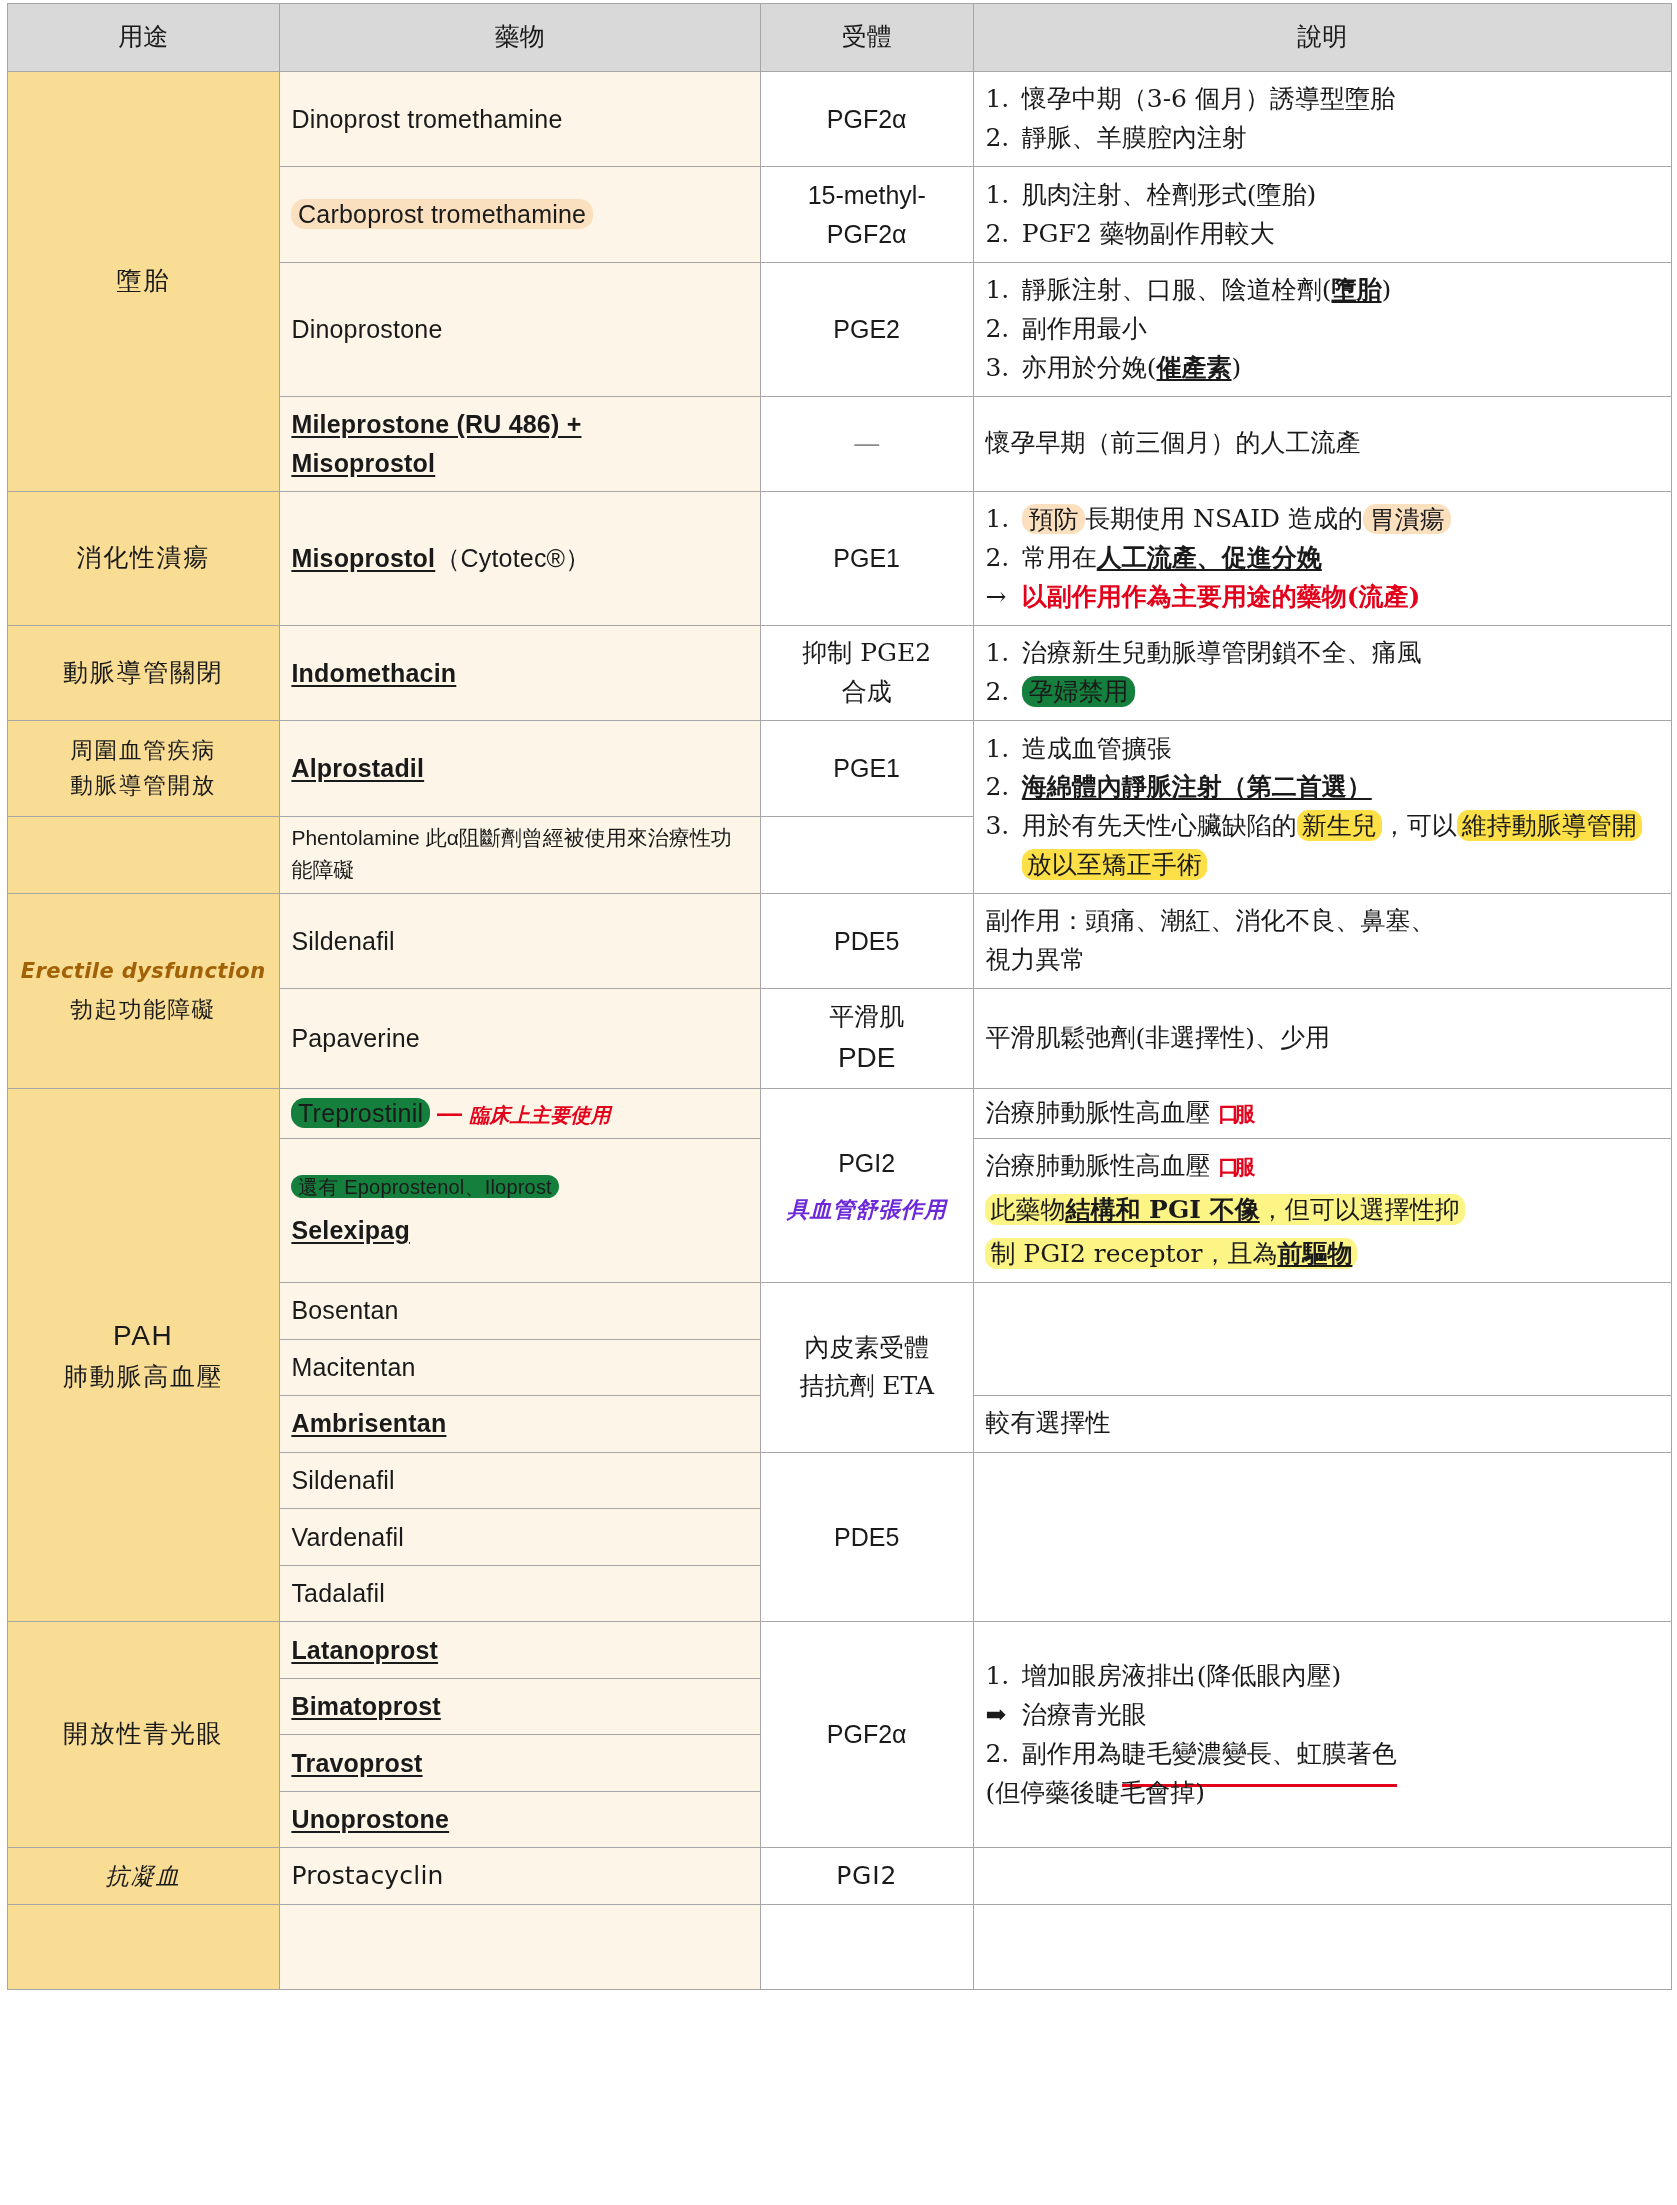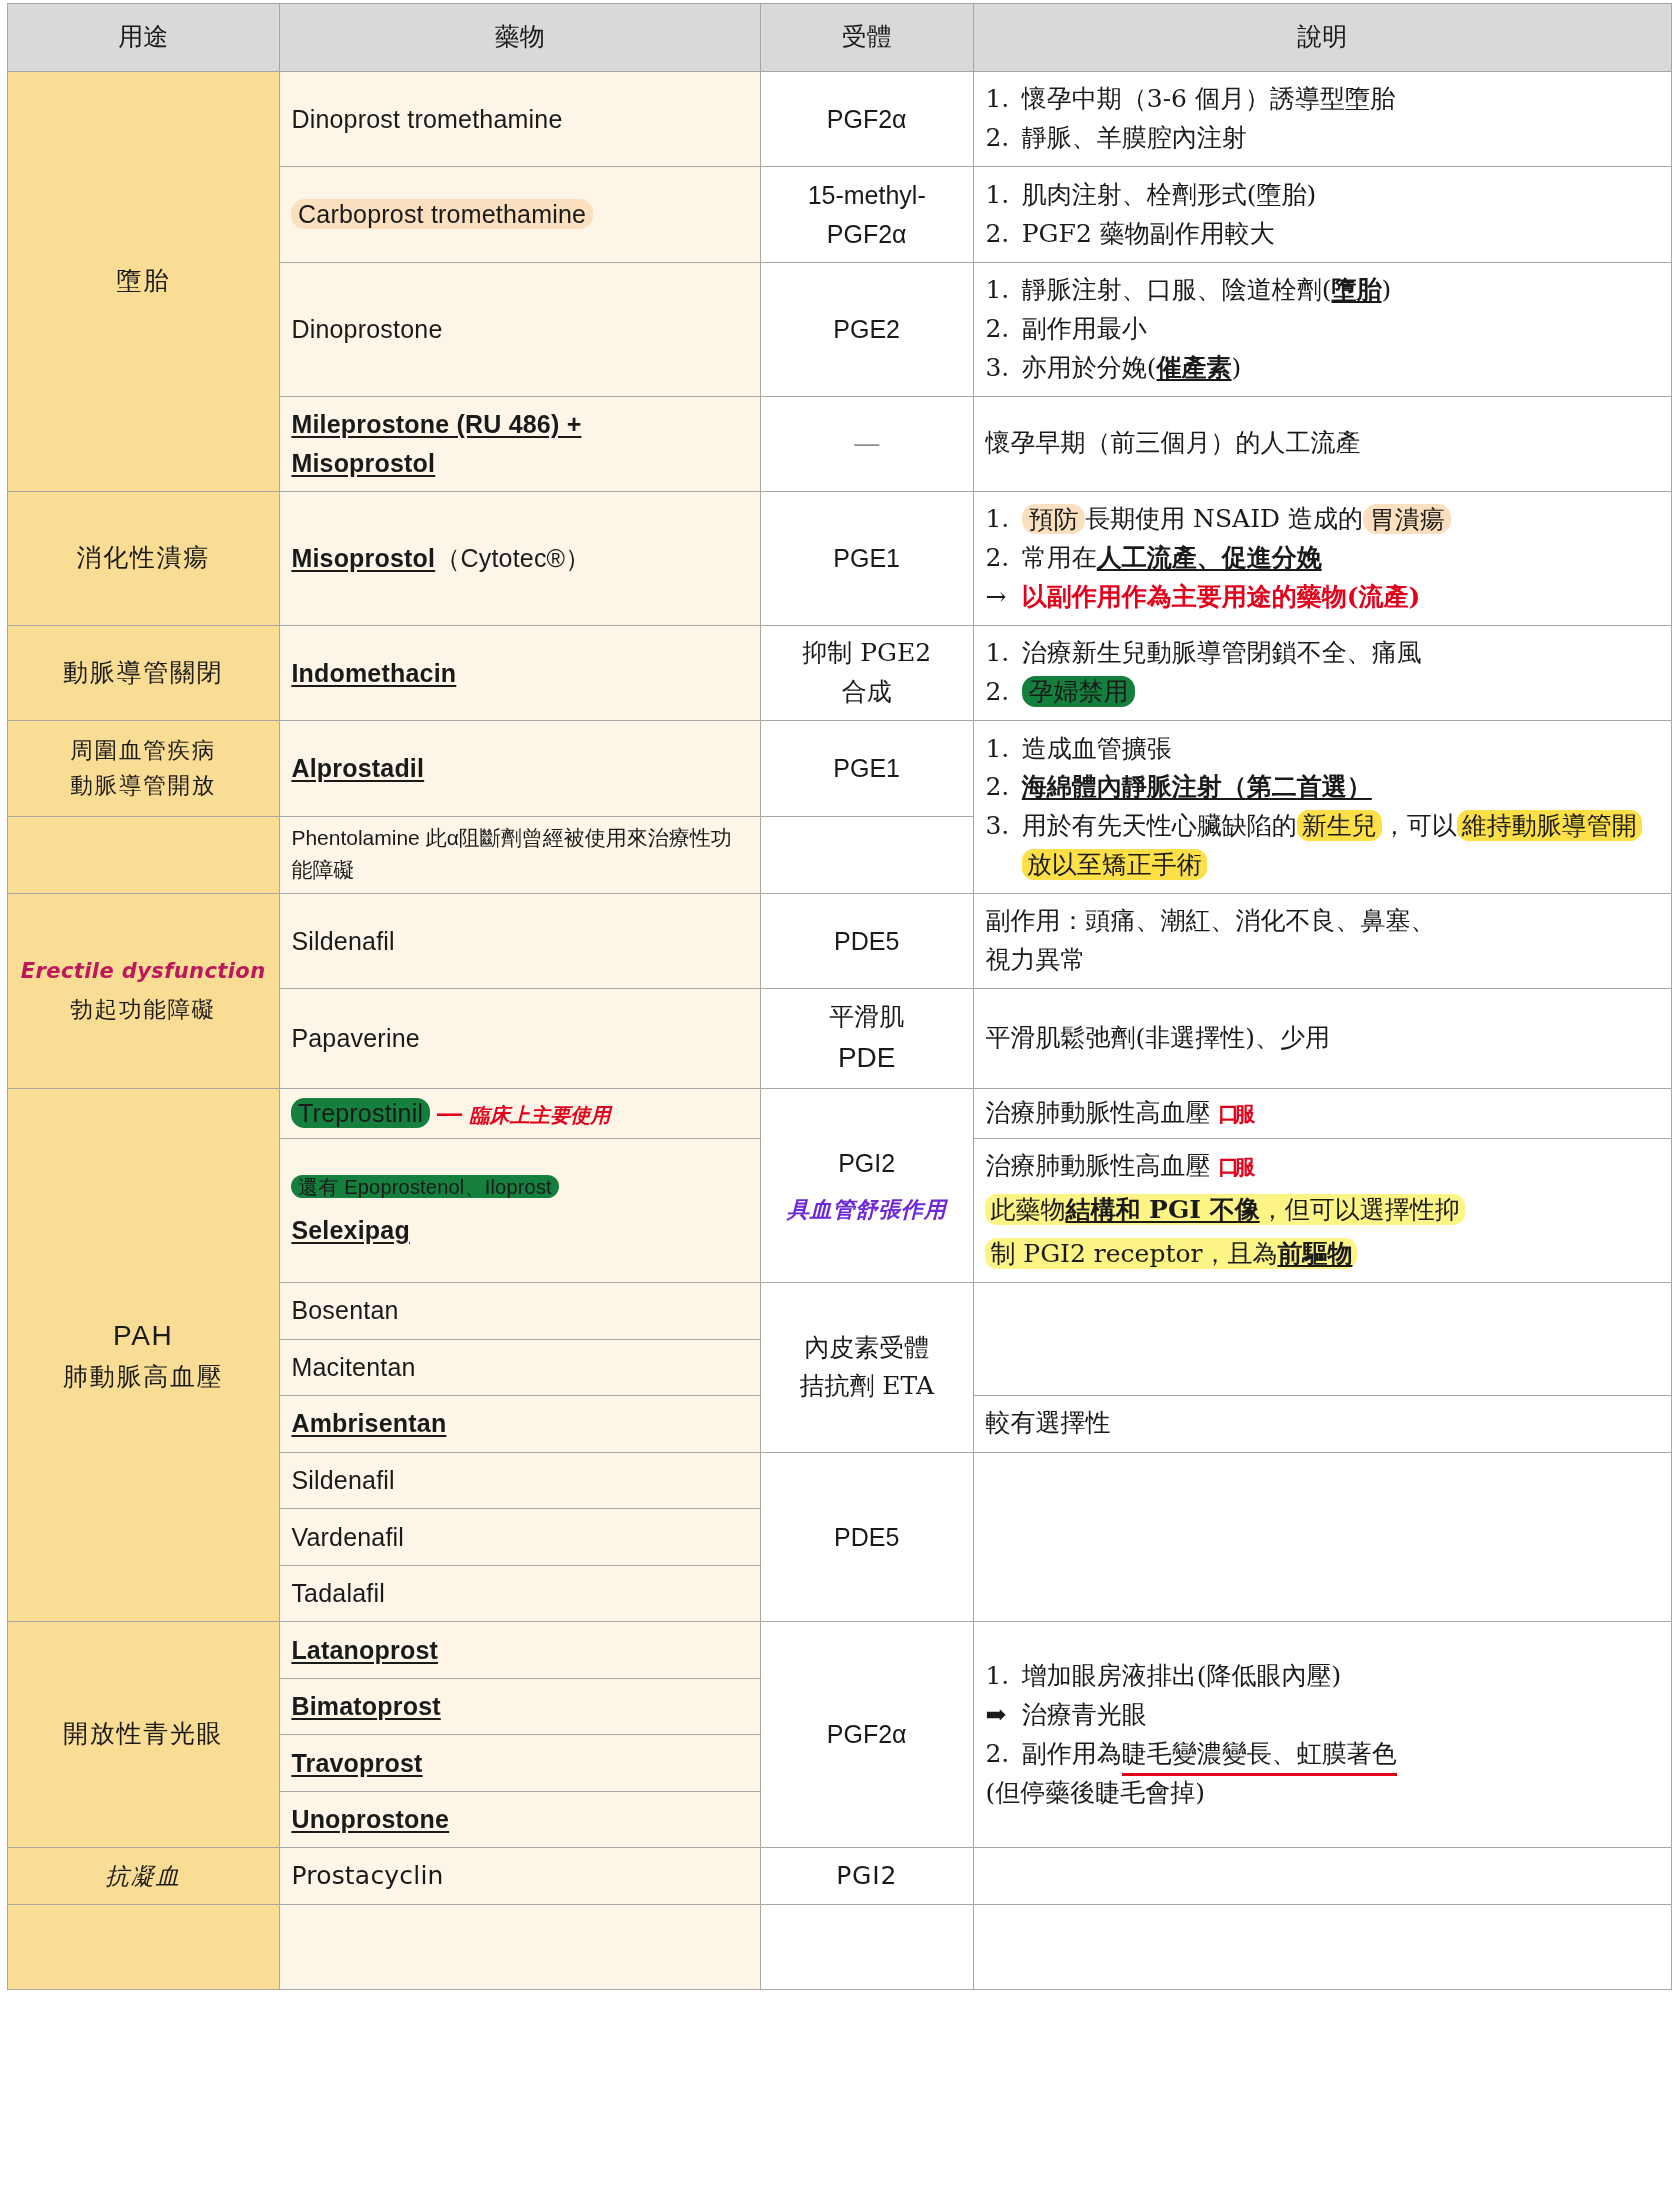--- a/index.html
+++ b/index.html
@@ -85,23 +85,23 @@
   .li .num{flex:0 0 auto;min-width:28px;}
   .li .txt{flex:1 1 auto;}
   .ln{display:block;}
 
   
   .hl-y{background:#fcf485;border-radius:11.7px;padding:0.8px 5px;box-decoration-break:clone;-webkit-box-decoration-break:clone;}
   .hl-g{background:#fde047;border-radius:11.7px;padding:0.8px 5px;box-decoration-break:clone;-webkit-box-decoration-break:clone;}
   .hl-p{background:#15803d;border-radius:13.4px;padding:0.8px 6.7px;box-decoration-break:clone;-webkit-box-decoration-break:clone;}
   .hl-o{background:#fbe0c0;border-radius:13.4px;padding:0.8px 6.7px;box-decoration-break:clone;-webkit-box-decoration-break:clone;}
   .red-b{color:#e3001b;font-weight:bold;}
-  .ul-red{border-bottom:3.3px solid #e3001b;padding-bottom:5px;}
+  .ul-red{border-bottom:3.3px solid #e3001b;padding-bottom:16px;}
   .hand-red{
-    color:#be185d;font-style:italic;font-weight:bold;font-size:21px;
+    color:#a16207;font-style:italic;font-weight:bold;font-size:21px;
     letter-spacing:0.4px;display:block;margin-bottom:5px;
     font-family:"DejaVu Sans",sans-serif;
   }
   .hand-cjk{
     font-family:"DejaVu Sans","Liberation Sans",sans-serif;
     font-style:italic;
   }
   .red-hand{
     color:#6d28d9;font-family:"DejaVu Sans",sans-serif;font-weight:bold;
     font-size:22px;letter-spacing:0.8px;display:block;margin-top:10px;font-style:italic;

